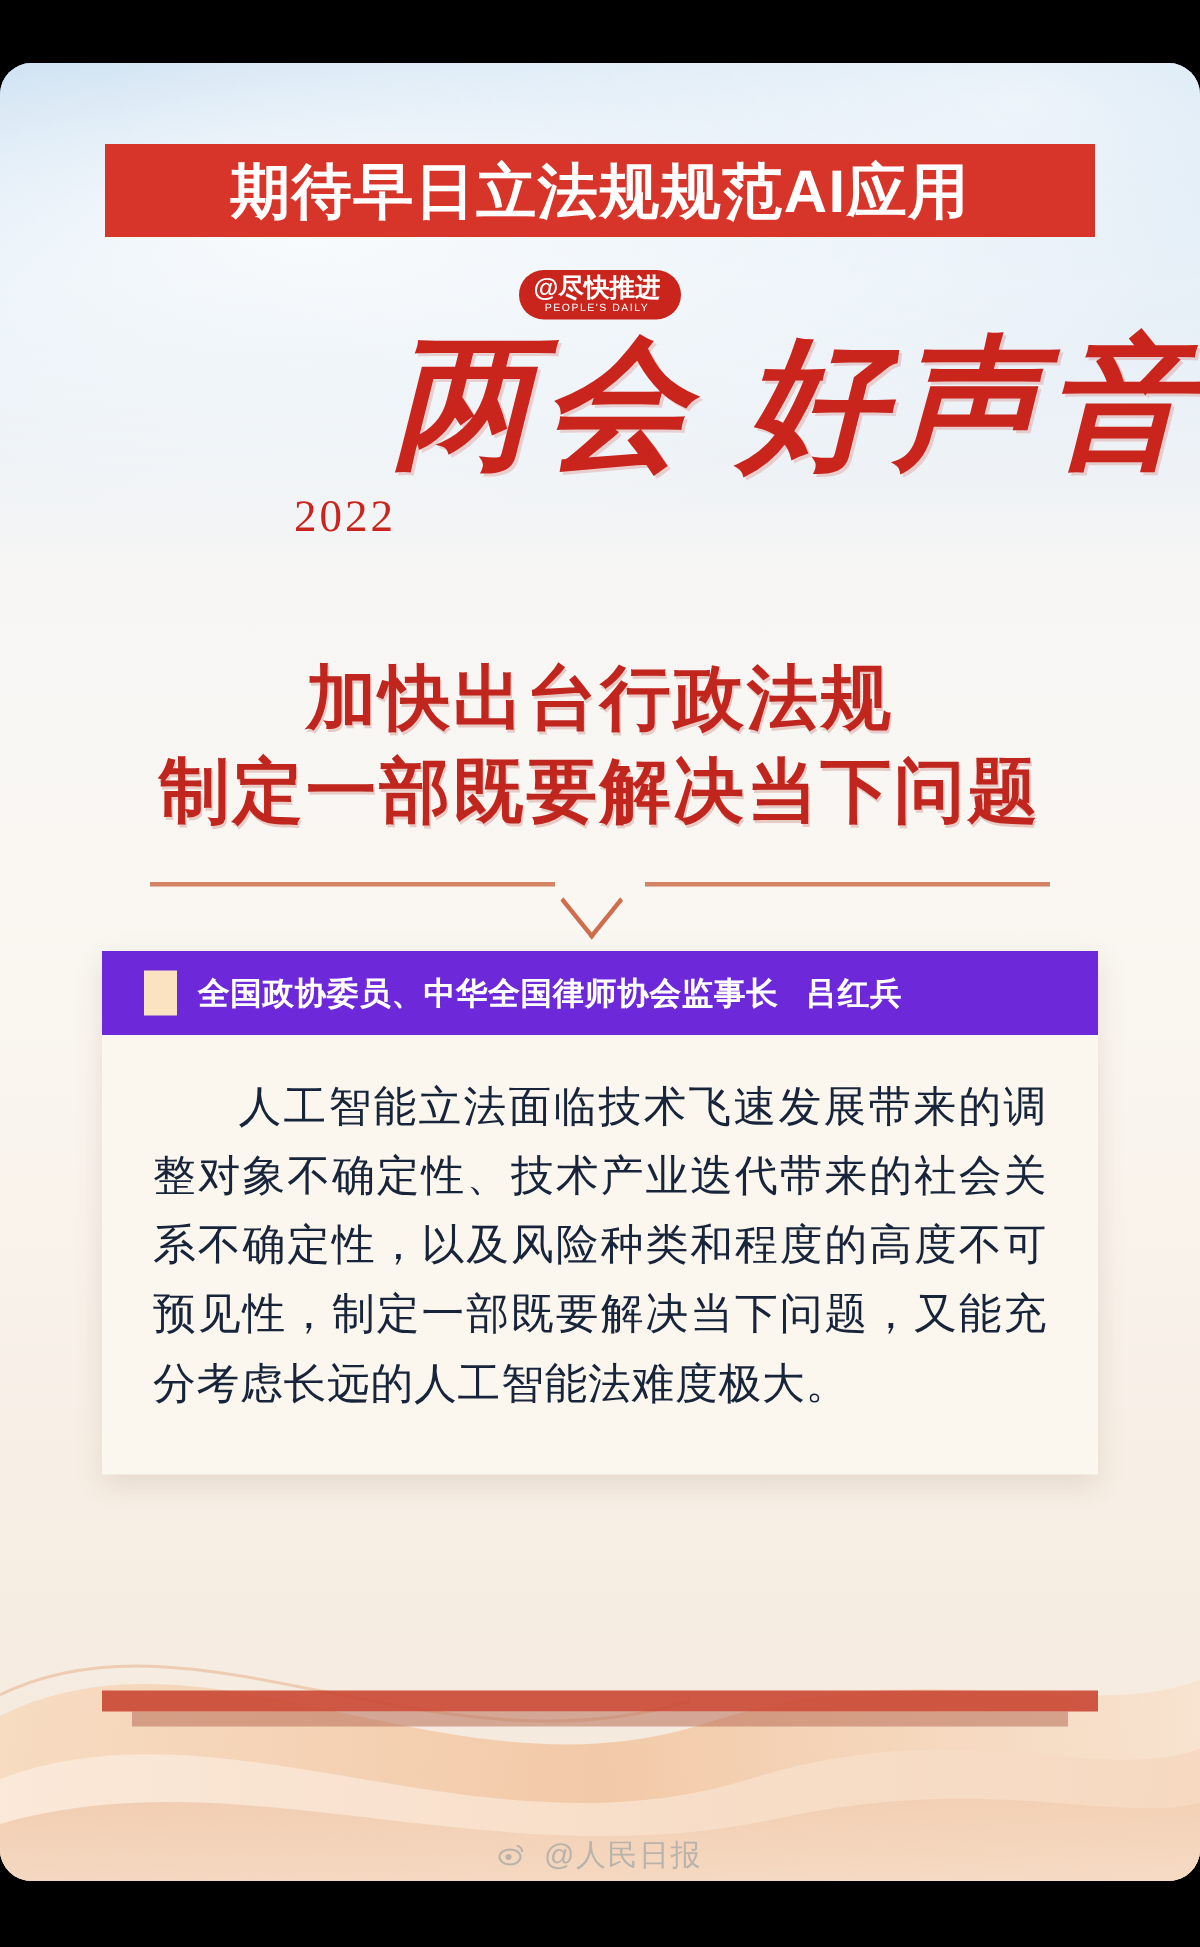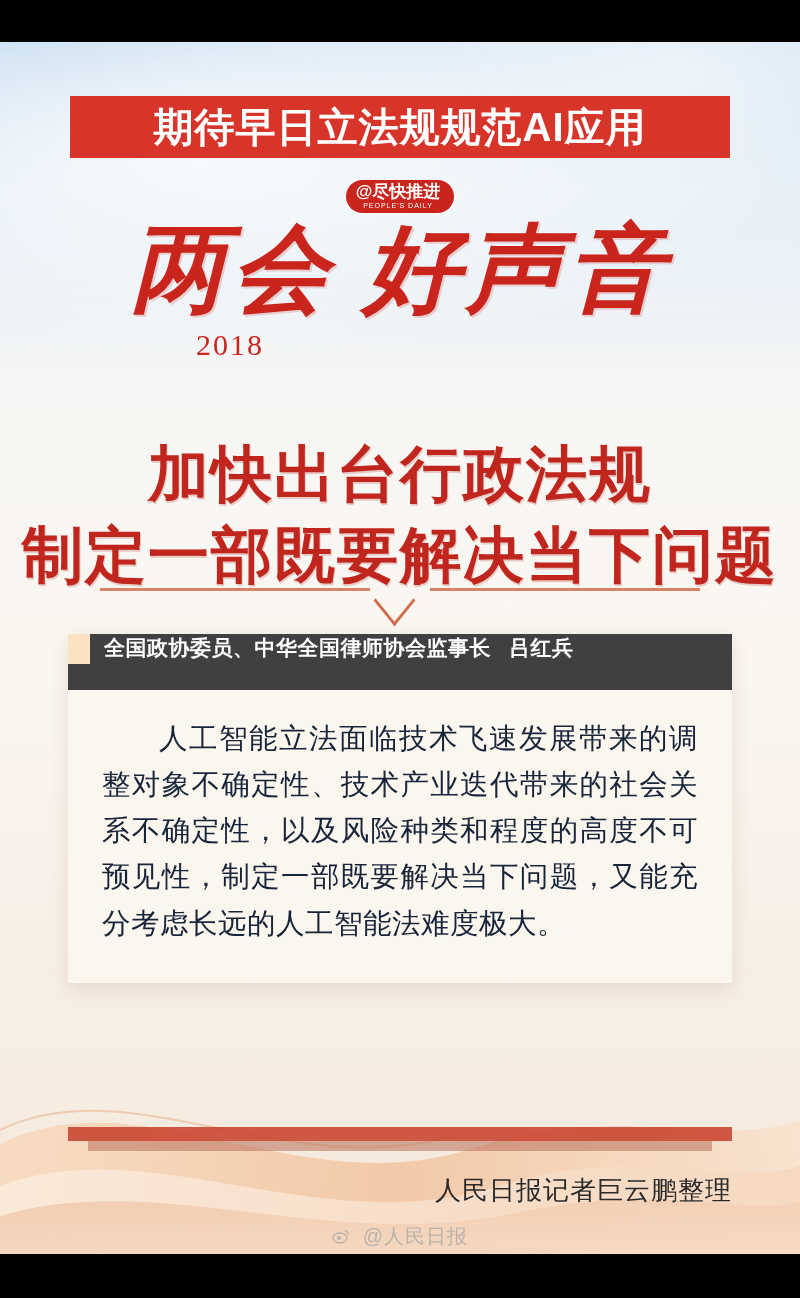--- a/index.html
+++ b/index.html
@@ -24,20 +24,21 @@
         #dce9f5 0%,
         #e6eff8 8%,
         #f1f4f8 18%,
         #f7f6f4 30%,
         #faf7f2 46%,
         #f9f3ec 62%,
         #f7efe6 76%,
         #f6ece1 88%,
         #f3e6d7 100%);
     overflow: hidden;
+    border-radius: 21px;
   }
 
   
   .sky-glow {
     position: absolute;
     left: -100px;
     top: -60px;
     width: 1000px;
     height: 420px;
     background: radial-gradient(ellipse at 30% 40%, rgba(255,255,255,0.85) 0%, rgba(255,255,255,0.0) 60%),
@@ -118,40 +119,41 @@
   }
   .brand-main {
     font-family: "Liberation Serif", serif;
     font-size: 96px;
     font-weight: bold;
     font-style: italic;
     letter-spacing: 6px;
     line-height: 1.05;
     color: #c9251c;
     text-shadow: 2px 2px 0 rgba(201,37,28,0.18);
+    text-align: right;
   }
   .brand-year {
     position: absolute;
     left: 196px;
     top: 108px;
     font-family: "Liberation Serif", serif;
     font-size: 30px;
     color: #c9251c;
     letter-spacing: 2px;
   }
 
   
   .main-title {
     position: absolute;
     left: 0;
     top: 392px;
     width: 800px;
     text-align: center;
     color: #c0261d;
-    font-size: 61px;
+    font-size: 47px;
     font-weight: bold;
     line-height: 1.32;
     letter-spacing: 2px;
     text-shadow: 1px 2px 0 rgba(160,30,20,0.20);
   }
 
   .divider {
     position: absolute;
     left: 100px;
     top: 546px;
@@ -188,24 +190,25 @@
   
   .card {
     position: absolute;
     left: 68px;
     top: 592px;
     width: 664px;
     background: #fbf7ee;
     box-shadow: 0 6px 18px rgba(120,80,50,0.14);
   }
   .card-header {
-    background: #404040;
+    background: #6d28d9;
     height: 56px;
     display: flex;
-    align-items: flex-start;
+    align-items: center;
+    padding-left: 28px;
     box-sizing: border-box;
   }
   .card-header .flag {
     width: 22px;
     height: 30px;
     background: #fbe3c1;
     margin-right: 14px;
     flex: none;
   }
   .card-header .who {
@@ -314,21 +317,21 @@
 
   <div class="logo-row">
     <span class="pd-logo">
       <span>@</span><span>尽快推进</span>
       <span class="pd-sub">PEOPLE'S DAILY</span>
     </span>
   </div>
 
   <div class="brand-row">
     <div class="brand-main">两会 好声音</div>
-    <div class="brand-year">2018</div>
+    <div class="brand-year">2022</div>
   </div>
 
   <div class="main-title">
     <div>加快出台行政法规</div>
     <div>制定一部既要解决当下问题</div>
   </div>
 
   <div class="divider">
     <div class="line left"></div>
     <div class="line right"></div>
@@ -343,21 +346,20 @@
       </div>
     </div>
     <div class="card-body">
       <p>人工智能立法面临技术飞速发展带来的调整对象不确定性、技术产业迭代带来的社会关系不确定性，以及风险种类和程度的高度不可预见性，制定一部既要解决当下问题，又能充分考虑长远的人工智能法难度极大。</p>
     </div>
   </div>
 
   <div class="card-shadow-bar" id="bar1" style="top: 1085px;"></div>
   <div class="card-shadow-bar b2" style="top: 1099px;"></div>
 
-  <div class="credit" style="top: 1131px;">人民日报记者巨云鹏整理</div>
 
   <div class="watermark" style="top: 1181px;">
     <span class="wb-icon">
       <svg width="18" height="18" viewBox="0 0 18 18" xmlns="http://www.w3.org/2000/svg">
         <ellipse cx="8" cy="11" rx="7" ry="5" fill="none" stroke="#b9b3ab" stroke-width="1.4"></ellipse>
         <circle cx="7" cy="11" r="2" fill="#b9b3ab"></circle>
         <path d="M12.5,3.5 a4,4 0 0 1 3.6,4.2" fill="none" stroke="#b9b3ab" stroke-width="1.3"></path>
       </svg>
     </span>
     <span>@人民日报</span>

